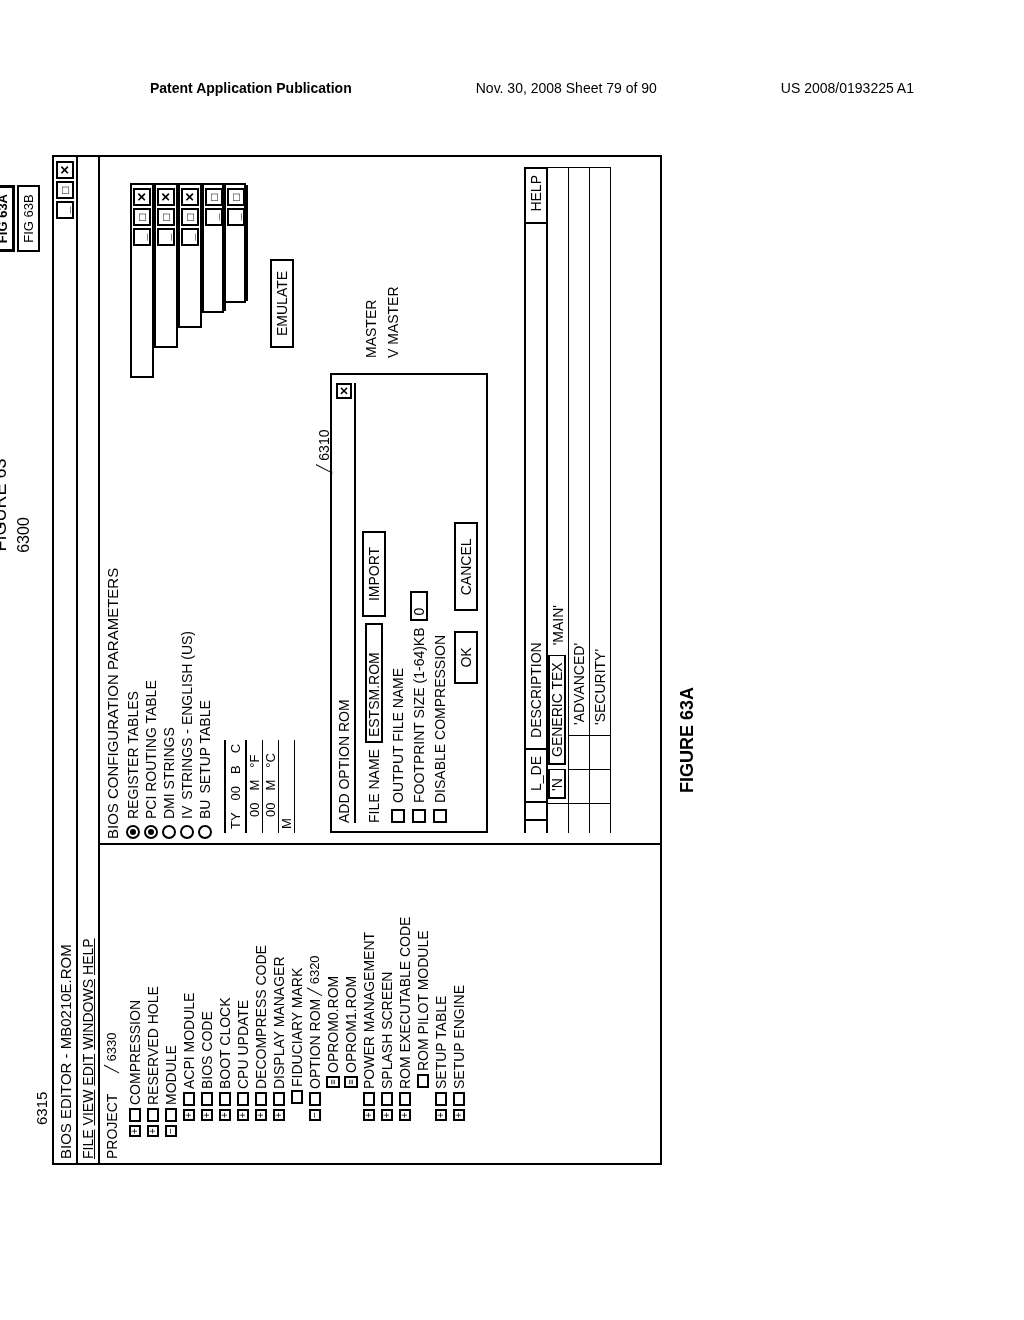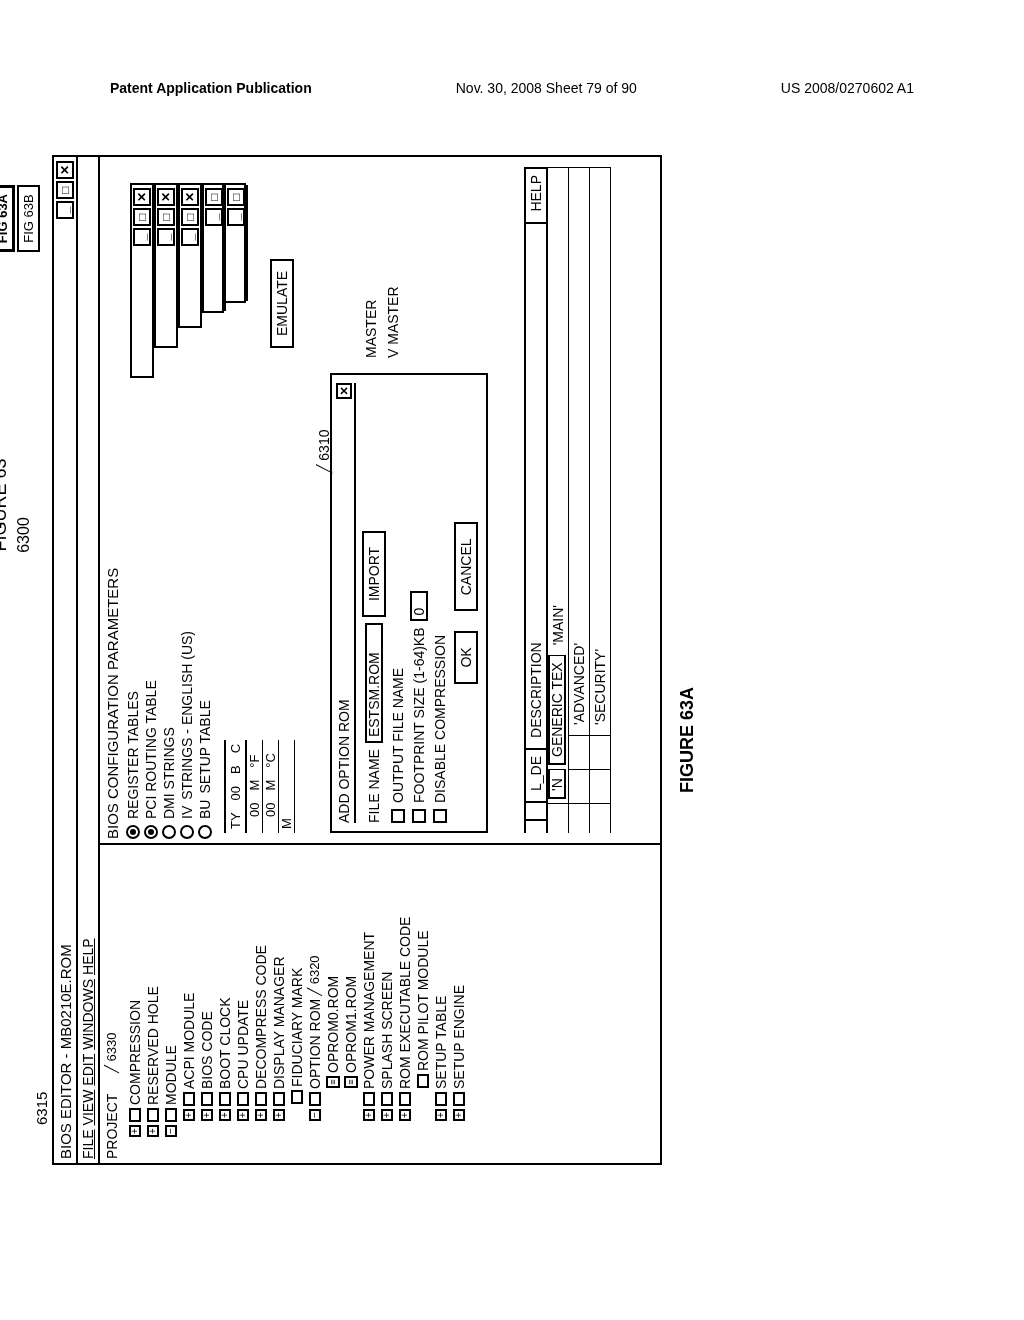--- a/index.html
+++ b/index.html
@@ -13,21 +13,21 @@
   }
   .page-header {
     position: absolute;
     top: 80px;
     left: 110px;
     right: 110px;
     display: flex;
     justify-content: space-between;
     font-size: 14px;
   }
-  .page-header .left { font-weight: bold; }
+  .page-header .left { font-weight: bold; margin-left: 40px; }
   .page-header .right { font-weight: normal; }
   .figure-wrap {
     position: absolute;
     top: 140px;
     left: 115px;
     width: 800px;
     height: 1050px;
     transform: rotate(-90deg);
     transform-origin: center center;
   }
@@ -198,21 +198,21 @@
     font-size: 18px;
     font-weight: bold;
   }
 </style>
 </head>
 <body>
 
 <div class="page-header">
   <span class="left">Patent Application Publication</span>
   <span>Nov. 30, 2008  Sheet 79 of 90</span>
-  <span class="right">US 2008/0270602 A1</span>
+  <span class="right">US 2008/0193225 A1</span>
 </div>
 
 <div class="figure-wrap">
 
   <div class="fig-map">
     <div class="cell active">FIG 63A</div>
     <div class="cell">FIG 63B</div>
   </div>
 
   <div class="figure-label-top">FIGURE 63</div>

